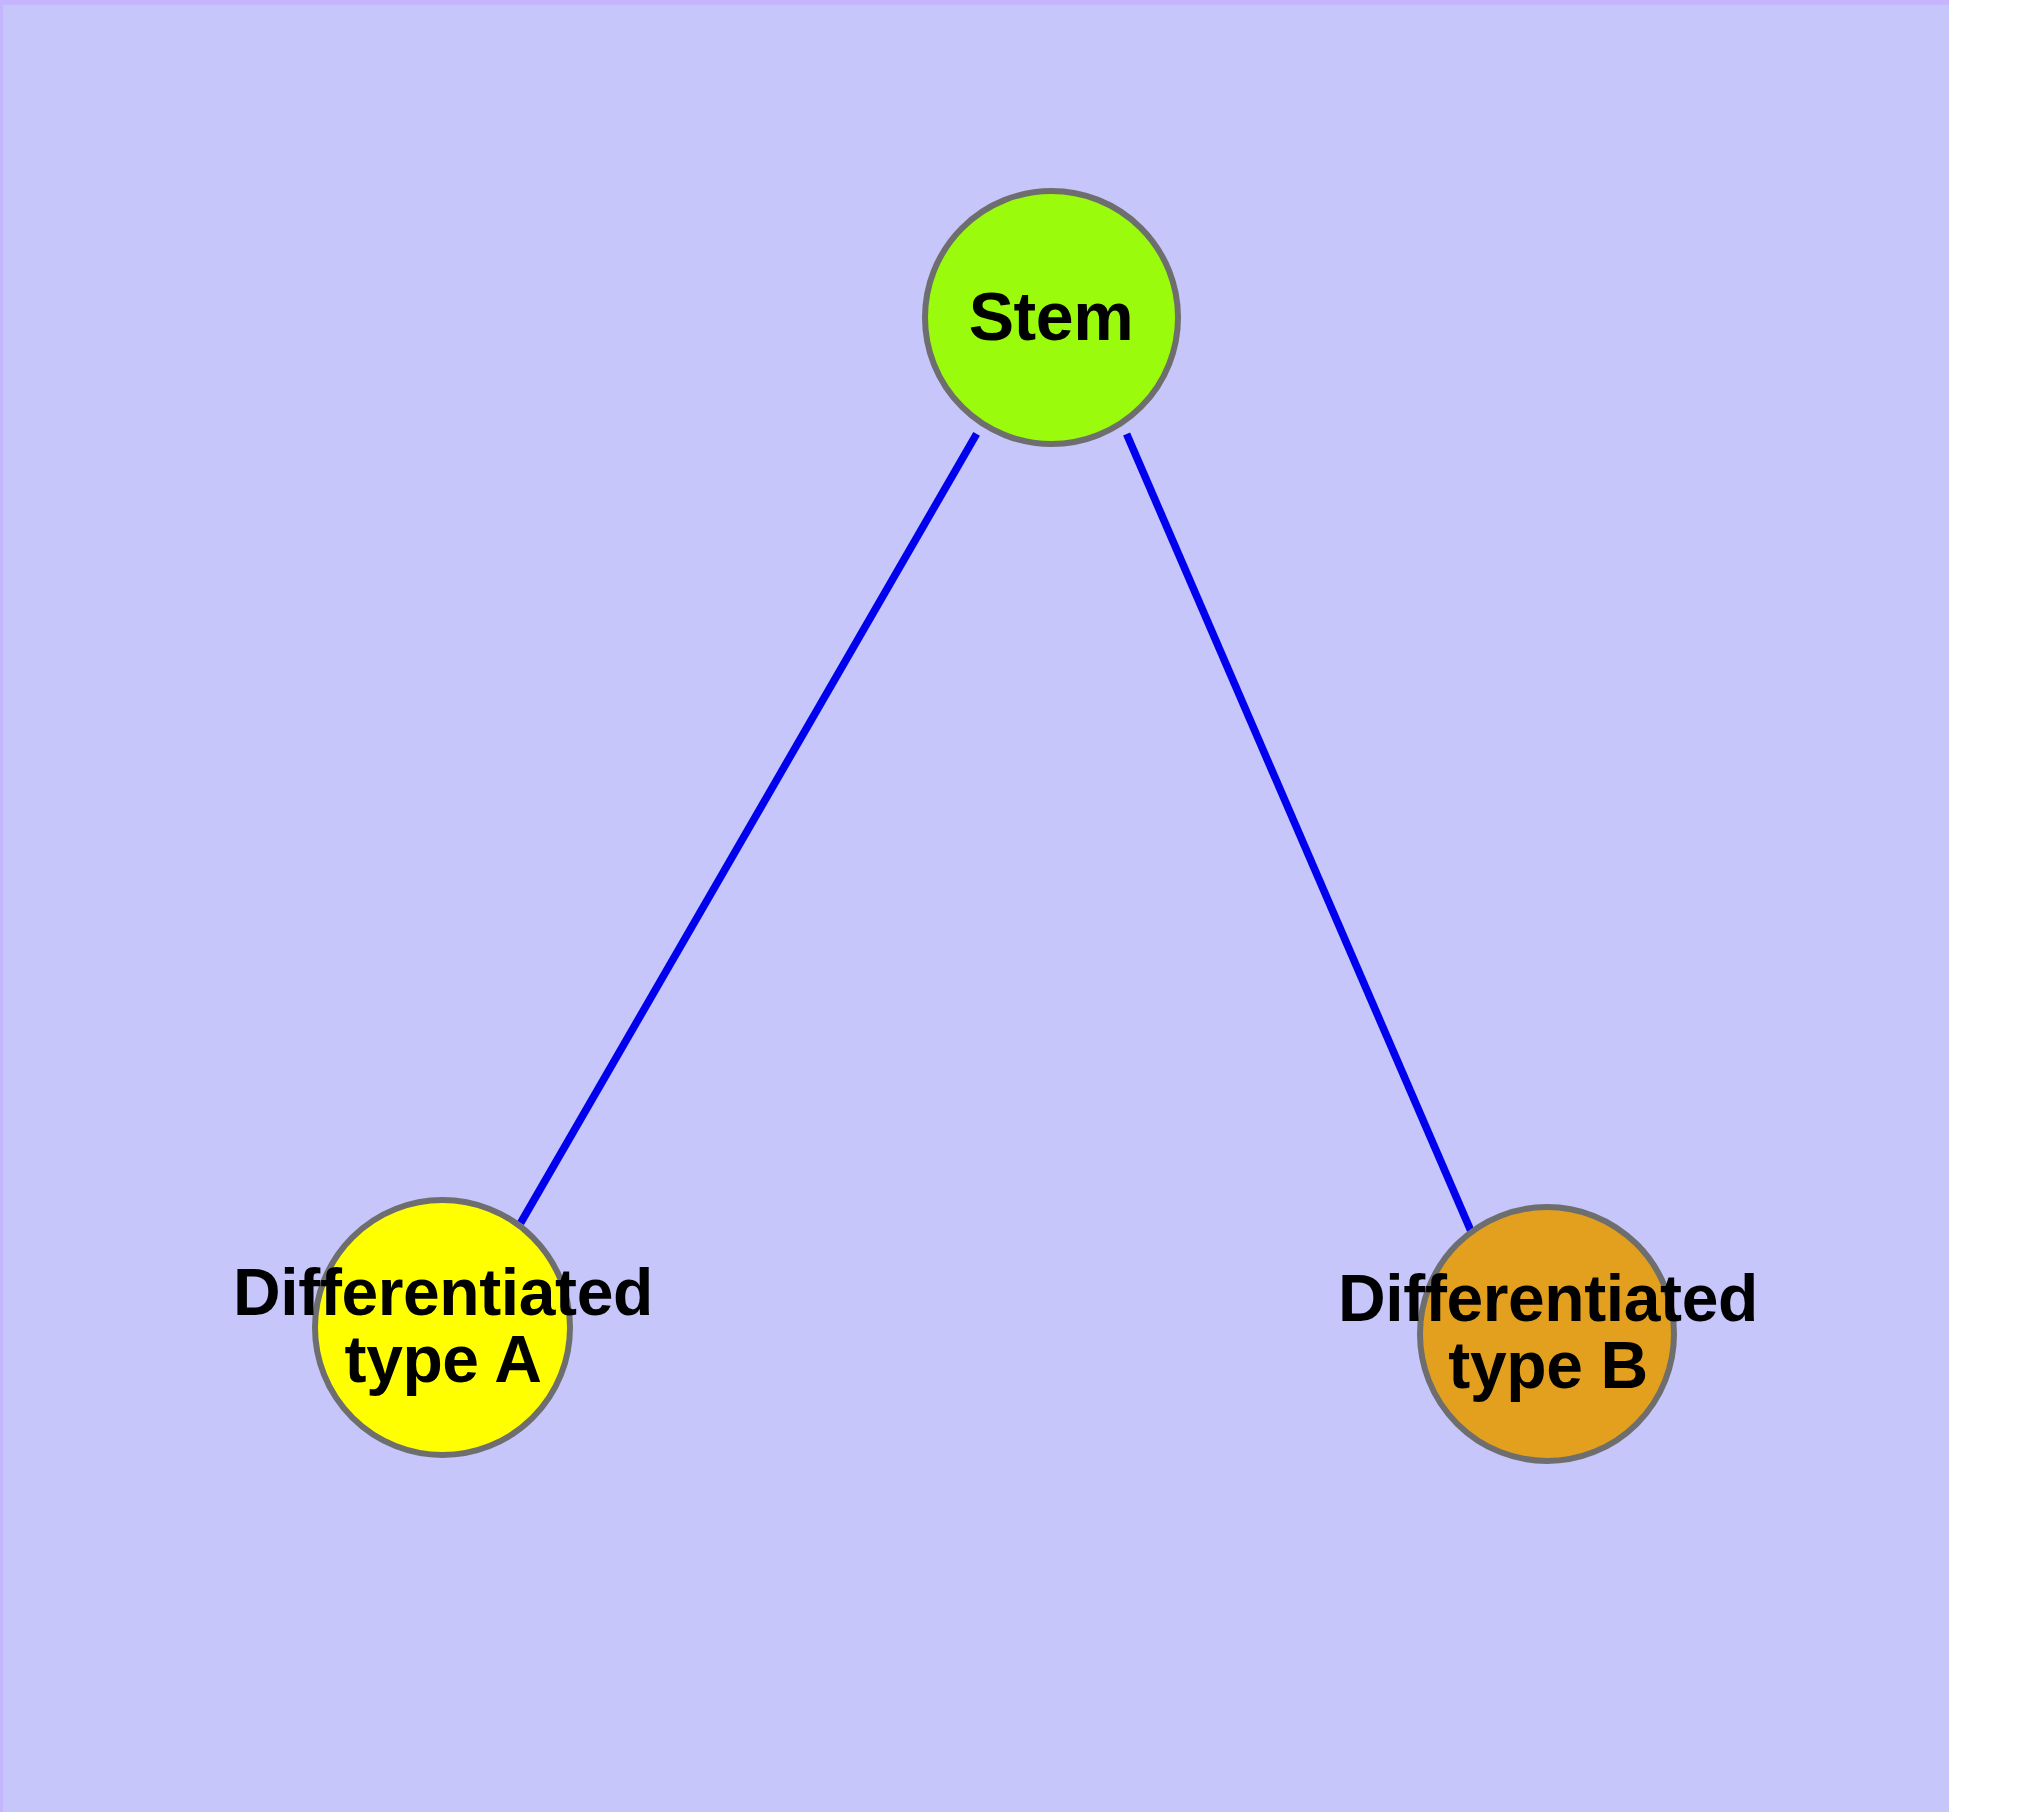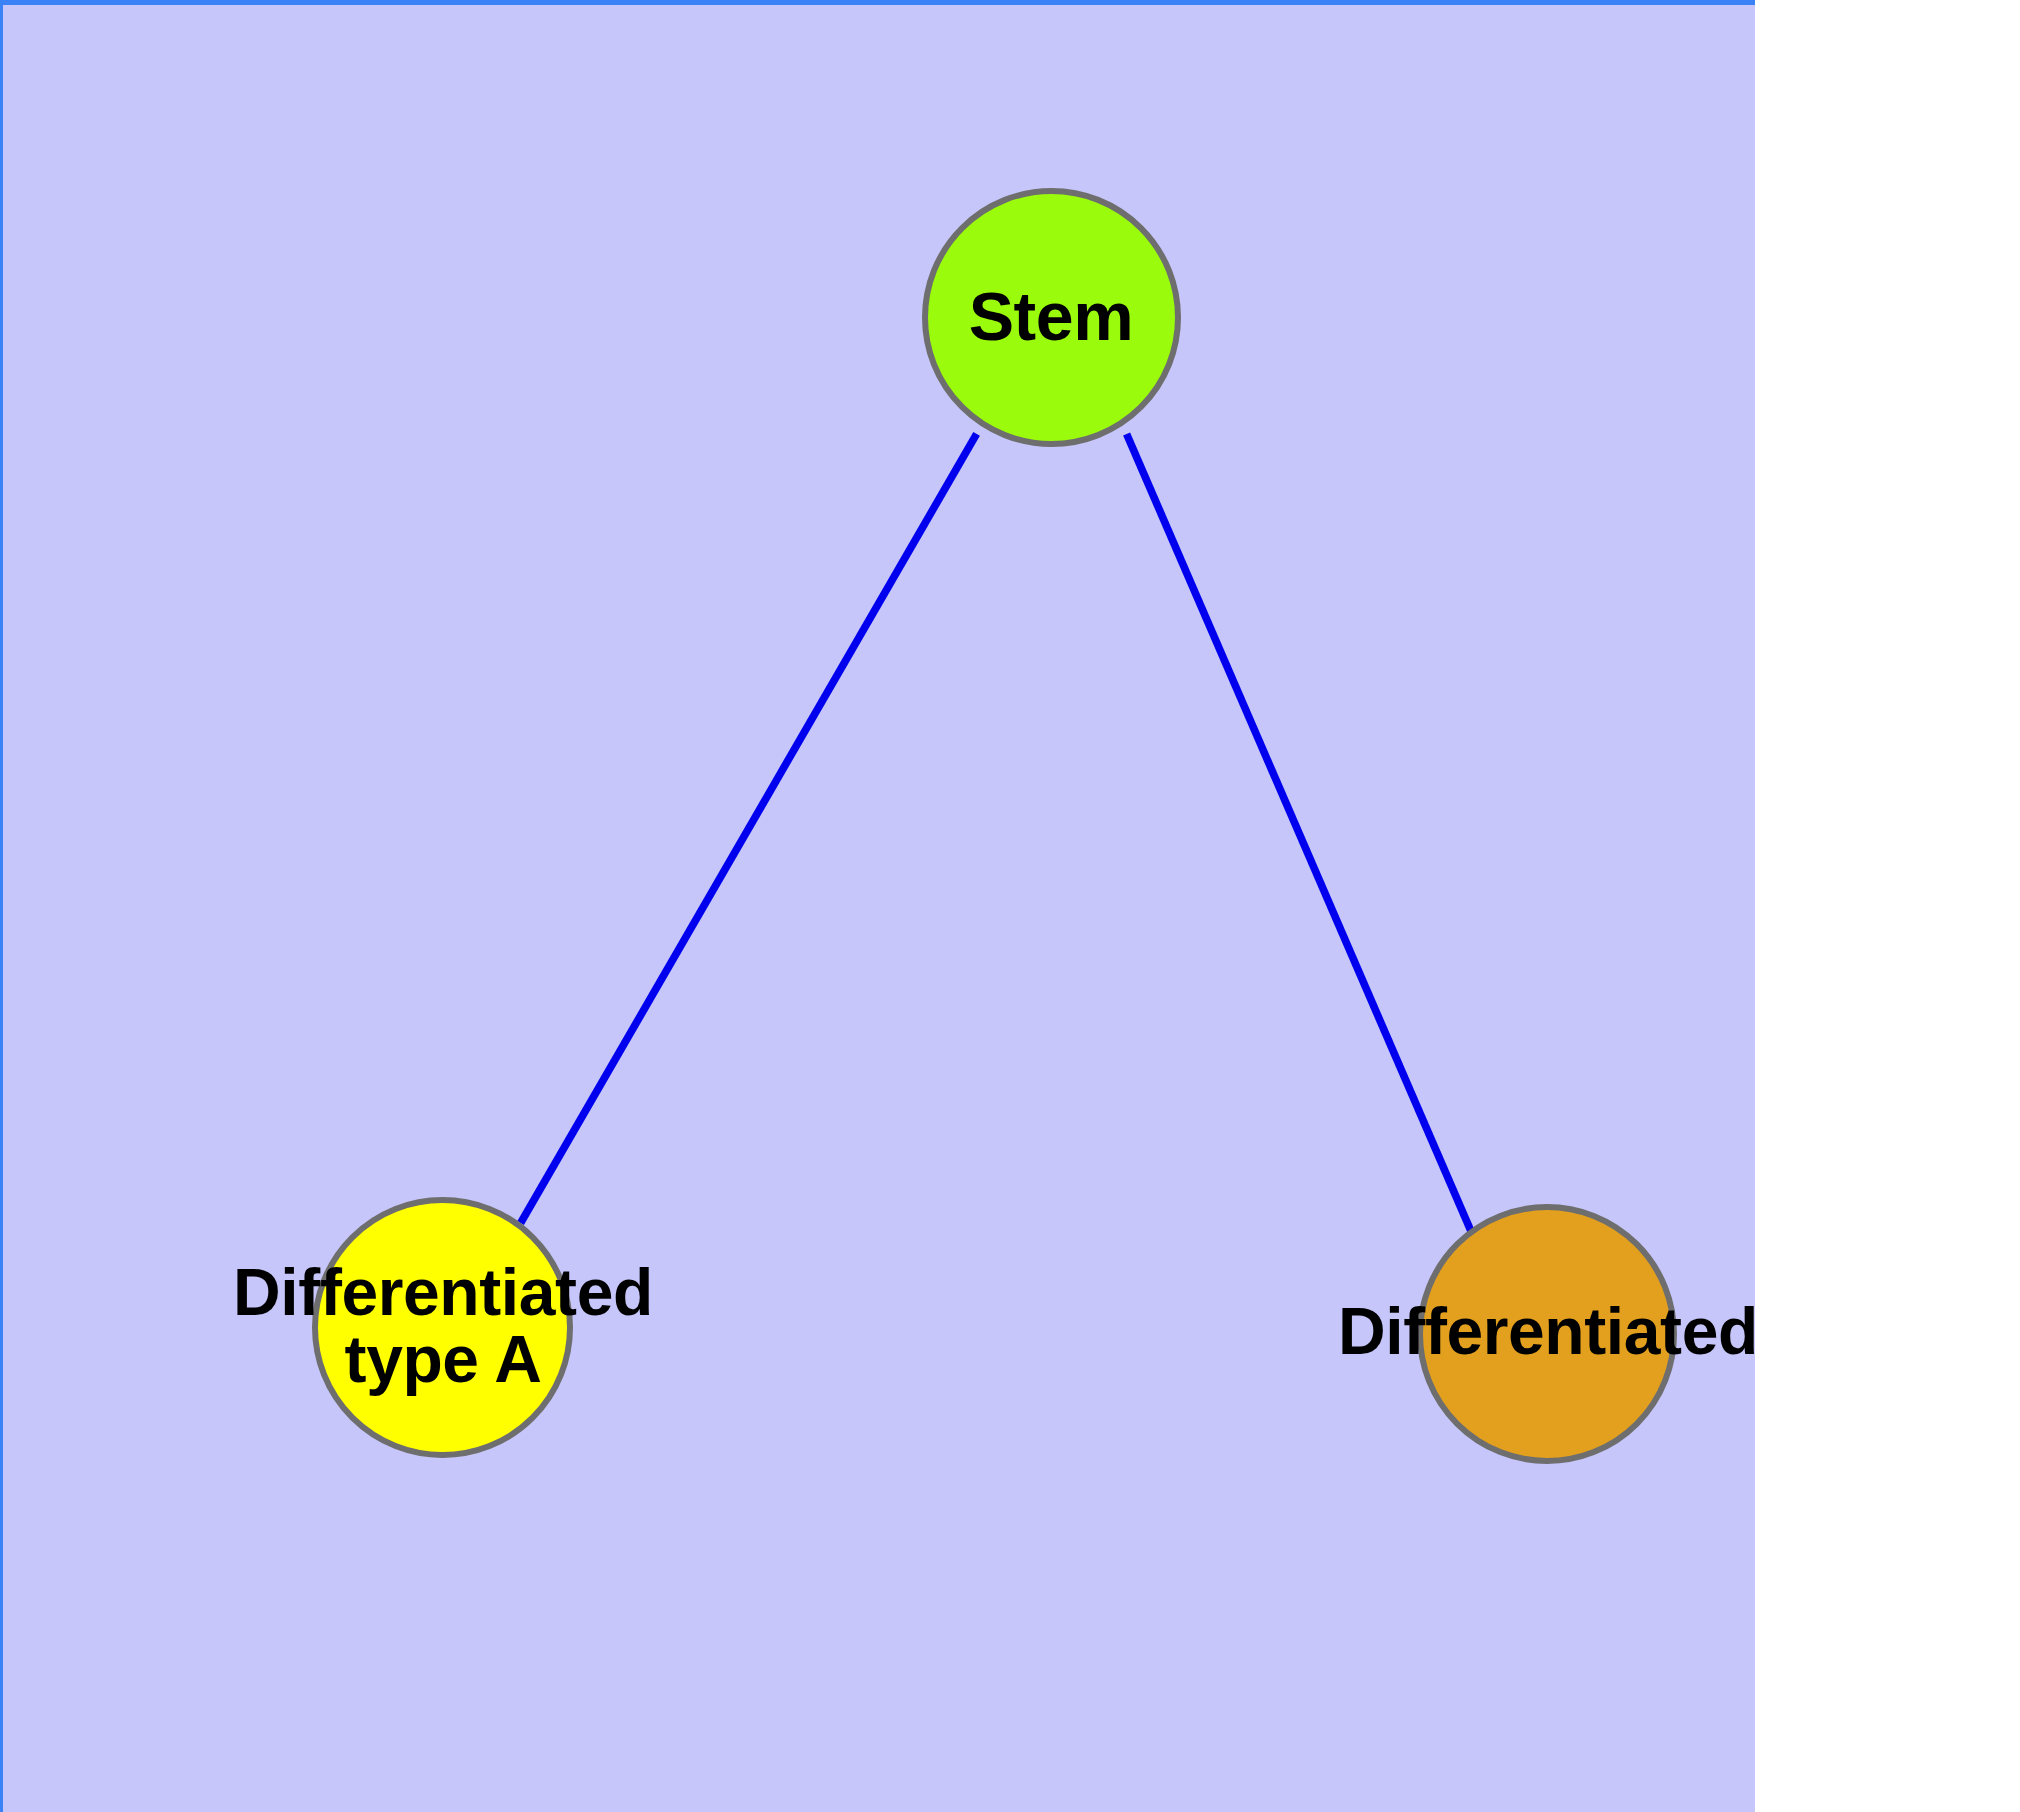--- a/index.html
+++ b/index.html
@@ -3,23 +3,23 @@
 <meta charset="utf-8">
 <title>Cell Differentiation Graph</title>
 <style>
   html, body {
     margin: 0;
     padding: 0;
     background: #ffffff;
   }
   #canvas {
     position: relative;
-    width: 1755px;
+    width: 1949px;
     height: 1812px;
-    background: #3b82f6;
+    background: #c4b5fd;
     overflow: hidden;
     font-family: "Liberation Sans", "DejaVu Sans", sans-serif;
   }
   #graph-surface {
     position: absolute;
     left: 3.4px;
     top: 5.1px;
     width: 2017px;
     height: 1807px;
     background: #c6c6fa;
@@ -105,16 +105,16 @@
     <line x1="1329" y1="512" x2="1735" y2="1452" stroke="#0000ee" stroke-width="9" stroke-linecap="butt"></line>
   </svg>
 
   <div class="node" id="node-stem"></div>
   <div class="node-label" id="label-stem">Stem</div>
 
   <div class="node" id="node-type-a"></div>
   <div class="node-label" id="label-type-a"><span>Differentiated</span><br><span>type A</span></div>
 
   <div class="node" id="node-type-b"></div>
-  <div class="node-label" id="label-type-b"><span>Differentiated</span><br></div>
+  <div class="node-label" id="label-type-b"><span>Differentiated</span><br><span>type B</span></div>
 
 </div>
 
 
 </body></html>

